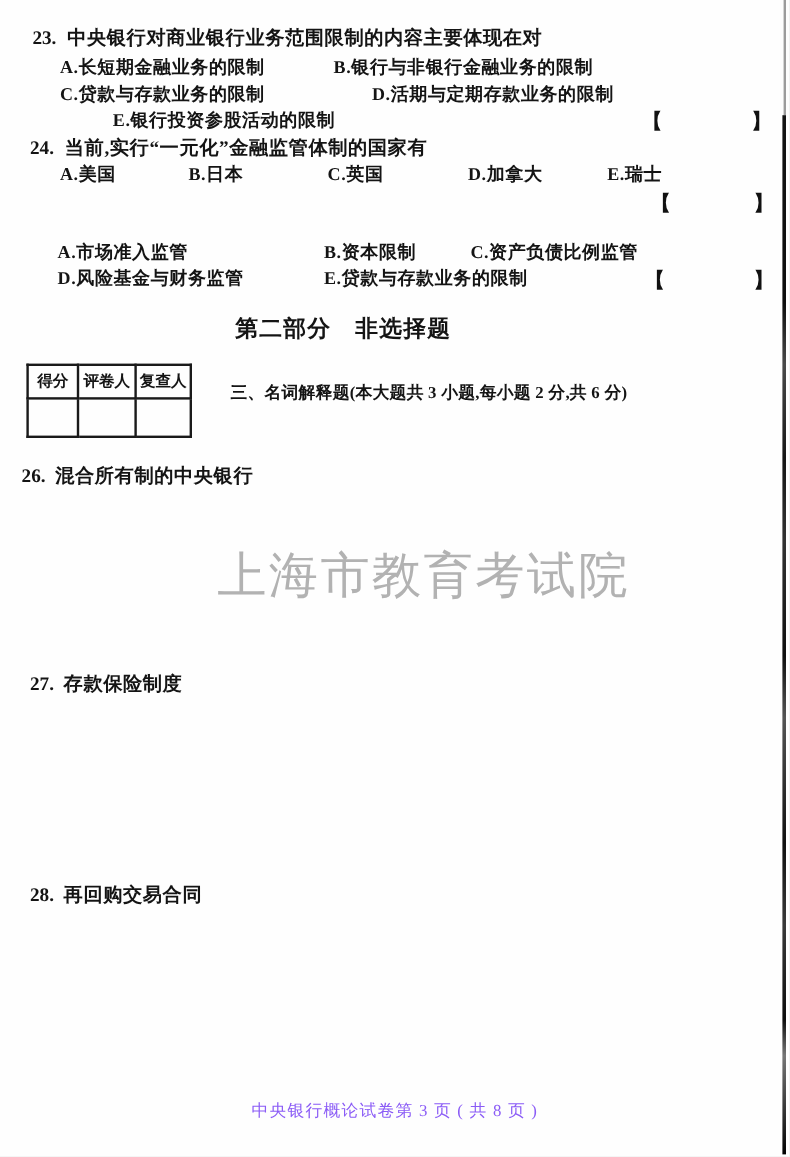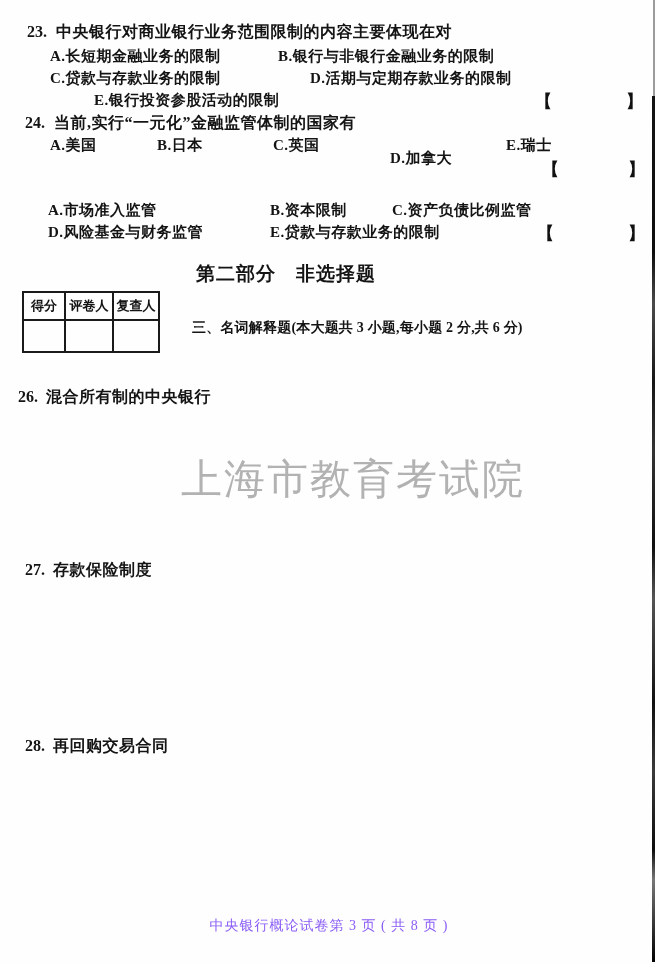--- a/index.html
+++ b/index.html
@@ -21,21 +21,21 @@
   
   .stem { font-size: 16px; font-weight: bold; letter-spacing: 0.5px; }
   .stem .qnum { margin-right: 9px; letter-spacing: 0; }
   .opt { font-size: 15px; font-weight: bold; letter-spacing: 0.5px; }
 
   .bracket { font-size: 17px; font-weight: bold; color: #111; }
 
   .part-title { font-size: 19px; font-weight: bold; letter-spacing: 1px; }
   .section-intro { font-size: 14px; font-weight: bold; letter-spacing: 0.2px; }
 
-  .score-table { border-collapse: collapse; }
+  .score-table { border-collapse: collapse; margin-top: 12px; }
   .score-table td {
     border: 2px solid #1a1a1a;
     font-size: 13px;
     font-weight: bold;
     text-align: center;
     padding: 0;
   }
   .score-table tr.hdr td { height: 26px; }
   .score-table tr.blank td { height: 30px; }
   .col-score { width: 40px; }
@@ -92,21 +92,21 @@
   <div class="abs opt" style="left:50px;  top:91px;margin-left:44px;">E.银行投资参股活动的限制</div>
   <div class="abs bracket" style="left:535px; top:90px;">【</div>
   <div class="abs bracket" style="left:626px; top:90px;">】</div>
 
   <div class="abs stem" style="left:25px; top:113px;">
     <span class="qnum">24.</span><span>当前,实行“一元化”金融监管体制的国家有</span>
   </div>
   <div class="abs opt" style="left:50px;  top:136px;">A.美国</div>
   <div class="abs opt" style="left:157px; top:136px;">B.日本</div>
   <div class="abs opt" style="left:273px; top:136px;">C.英国</div>
-  <div class="abs opt" style="left:390px; top:149px;">D.加拿大</div>
+  <div class="abs opt" style="left:390px; top:136px;">D.加拿大</div>
   <div class="abs opt" style="left:506px; top:136px;">E.瑞士</div>
   <div class="abs bracket" style="left:542px; top:158px;">【</div>
   <div class="abs bracket" style="left:628px; top:158px;">】</div>
 
   <div class="abs opt" style="left:48px;  top:201px;">A.市场准入监管</div>
   <div class="abs opt" style="left:270px; top:201px;">B.资本限制</div>
   <div class="abs opt" style="left:392px; top:201px;">C.资产负债比例监管</div>
   <div class="abs opt" style="left:48px;  top:223px;">D.风险基金与财务监管</div>
   <div class="abs opt" style="left:270px; top:223px;">E.贷款与存款业务的限制</div>
   <div class="abs bracket" style="left:537px; top:222px;">【</div>

